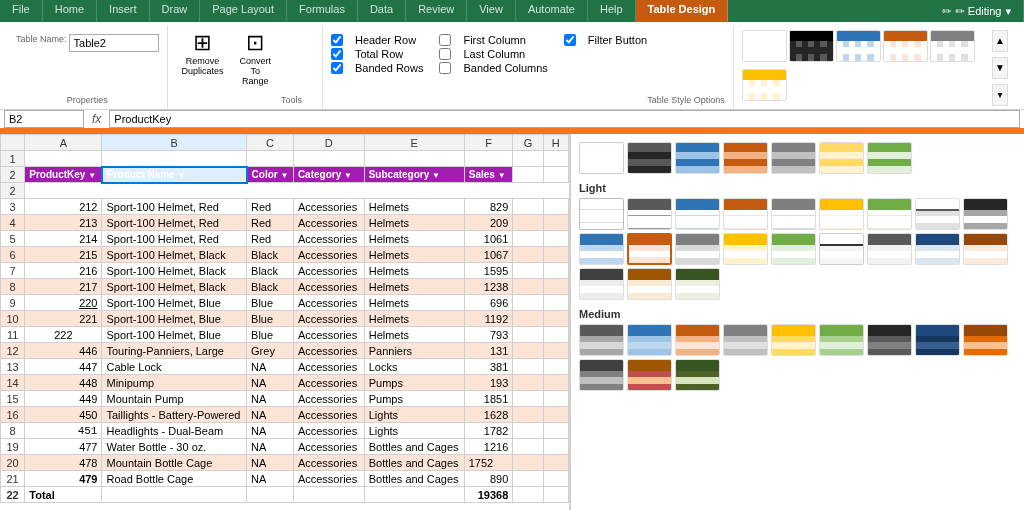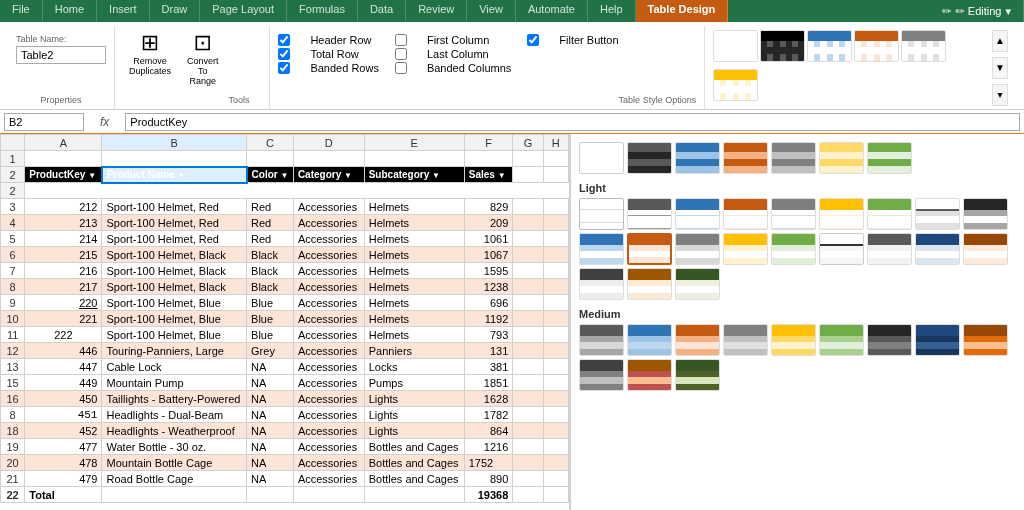--- a/index.html
+++ b/index.html
@@ -31,26 +31,26 @@
     }
     .ribbon-btn {
       display: flex; flex-direction: column; align-items: center;
       padding: 2px 6px; cursor: pointer; border-radius: 2px;
       font-size: 9px; gap: 2px; min-width: 40px;
     }
     .ribbon-btn .icon { font-size: 20px; line-height: 1; }
 
     .name-box-area {
       background: white;
-      border-bottom: 1px solid #f97316;
+      border-bottom: 6px solid #f97316;
       display: flex;
       align-items: center;
       height: 24px;
       padding: 0 4px;
-      gap: 12px;
+      gap: 4px;
       justify-content: space-between;
     }
     .name-box {
       width: 80px;
       border: 1px solid #aaa;
       padding: 1px 4px;
       font-size: 11px;
       height: 18px;
     }
     .formula-bar {
@@ -97,21 +97,21 @@
     }
     .row-header {
       background: #f2f2f2;
       text-align: center;
       font-weight: normal;
       color: #333;
       width: 24px;
       min-width: 24px;
     }
     .table-header-cell {
-      background: #000000;
+      background: #a21caf;
       color: white;
       font-weight: bold;
       text-align: left;
     }
     .table-row-even td { background: #FCE4D6; }
     .table-row-odd td { background: white; }
     .total-row td { font-weight: bold; background: white; }
     .selected-cell { background: #DDEEFF !important; border: 2px solid #0078D4 !important; }
 
     
@@ -151,21 +151,21 @@
       width: 20%; font-size: 3px;
     }
 
     
     .style-panel::-webkit-scrollbar { width: 8px; }
     .style-panel::-webkit-scrollbar-track { background: #f0f0f0; }
     .style-panel::-webkit-scrollbar-thumb { background: #ccc; border-radius: 4px; }
     .ribbon-option {
       display: flex;
       align-items: center;
-      gap: 20px;
+      gap: 12px;
       font-size: 11px;
     }
     .ribbon-option input[type=checkbox] { width: 12px; height: 12px; }
 
     
     .tab-bar {
       display: flex;
       background: #217346;
       height: 22px;
     }
@@ -219,21 +219,21 @@
   <div class="tab editing-tab">
     <span>✏</span>
     <span>✏ Editing</span>
     <span>▾</span>
   </div>
 </div>
 
 <div class="ribbon">
 
   <div class="ribbon-group">
-    <div style="display:flex;flex-direction:column;gap:2px;padding-top:4px;">
+    <div style="display:flex;flex-direction:row;gap:2px;padding-top:4px;">
       <label style="font-size:9px;color:#666;">Table Name:</label>
       <input type="text" class="name-box" style="width: 90px;" value="Table2">
     </div>
     <div class="ribbon-group-label">Properties</div>
   </div>
 
   <div class="ribbon-group" style="flex-direction:row;align-items:flex-start;gap:4px;">
     <div style="display:flex;flex-direction:column;align-items:center;">
       <div class="ribbon-btn">
         <div class="icon" style="font-size:22px;">⊞</div>
@@ -697,20 +697,31 @@
             <td class="row-header">13</td>
             <td style="text-align: right;">447</td>
             <td>Cable Lock</td>
             <td>NA</td>
             <td>Accessories</td>
             <td>Locks</td>
             <td style="text-align: right;">381</td>
             <td></td>
             <td></td>
           </tr>
+          <tr class="table-row-even">
+            <td class="row-header">14</td>
+            <td style="text-align: right;">448</td>
+            <td>Minipump</td>
+            <td>NA</td>
+            <td>Accessories</td>
+            <td>Pumps</td>
+            <td style="text-align: right;">193</td>
+            <td></td>
+            <td></td>
+          </tr>
           <tr class="table-row-odd">
             <td class="row-header">15</td>
             <td style="text-align: right;">449</td>
             <td>Mountain Pump</td>
             <td>NA</td>
             <td>Accessories</td>
             <td>Pumps</td>
             <td style="text-align: right;">1851</td>
             <td></td>
             <td></td>
@@ -730,31 +741,20 @@
             <td class="row-header">8</td>
             <td style="text-align: right; font-family: Liberation Mono, monospace;">451</td>
             <td>Headlights - Dual-Beam</td>
             <td>NA</td>
             <td>Accessories</td>
             <td>Lights</td>
             <td style="text-align: right;">1782</td>
             <td></td>
             <td></td>
           </tr>
-          <tr class="table-row-even">
-            <td class="row-header">18</td>
-            <td style="text-align: right;">452</td>
-            <td>Headlights - Weatherproof</td>
-            <td>NA</td>
-            <td>Accessories</td>
-            <td>Lights</td>
-            <td style="text-align: right;">864</td>
-            <td></td>
-            <td></td>
-          </tr>
           <tr class="table-row-odd">
             <td class="row-header">19</td>
             <td style="text-align: right;">477</td>
             <td>Water Bottle - 30 oz.</td>
             <td>NA</td>
             <td>Accessories</td>
             <td>Bottles and Cages</td>
             <td style="text-align: right;">1216</td>
             <td></td>
             <td></td>
@@ -765,21 +765,21 @@
             <td>Mountain Bottle Cage</td>
             <td>NA</td>
             <td>Accessories</td>
             <td>Bottles and Cages</td>
             <td style="">1752</td>
             <td></td>
             <td></td>
           </tr>
           <tr class="table-row-odd">
             <td class="row-header">21</td>
-            <td style="text-align: right;">479</td>
+            <td style="text-align: right; font-weight: bold;">479</td>
             <td>Road Bottle Cage</td>
             <td>NA</td>
             <td>Accessories</td>
             <td>Bottles and Cages</td>
             <td style="text-align: right;">890</td>
             <td></td>
             <td></td>
           </tr>
           <tr class="total-row">
             <td class="row-header">22</td>

